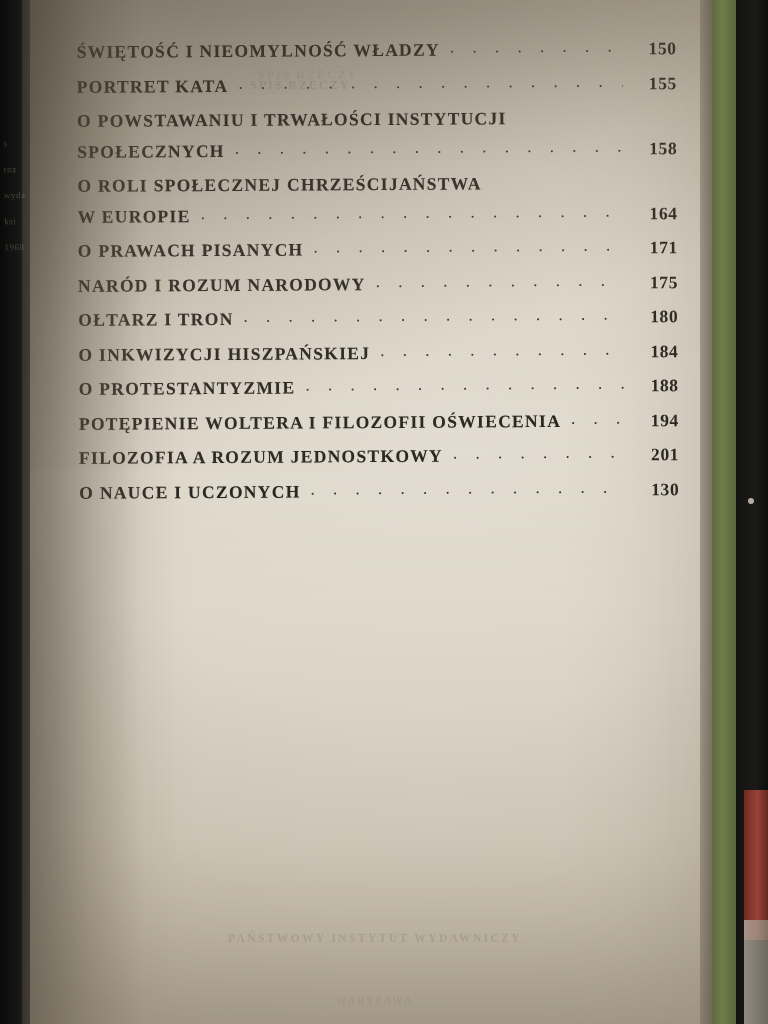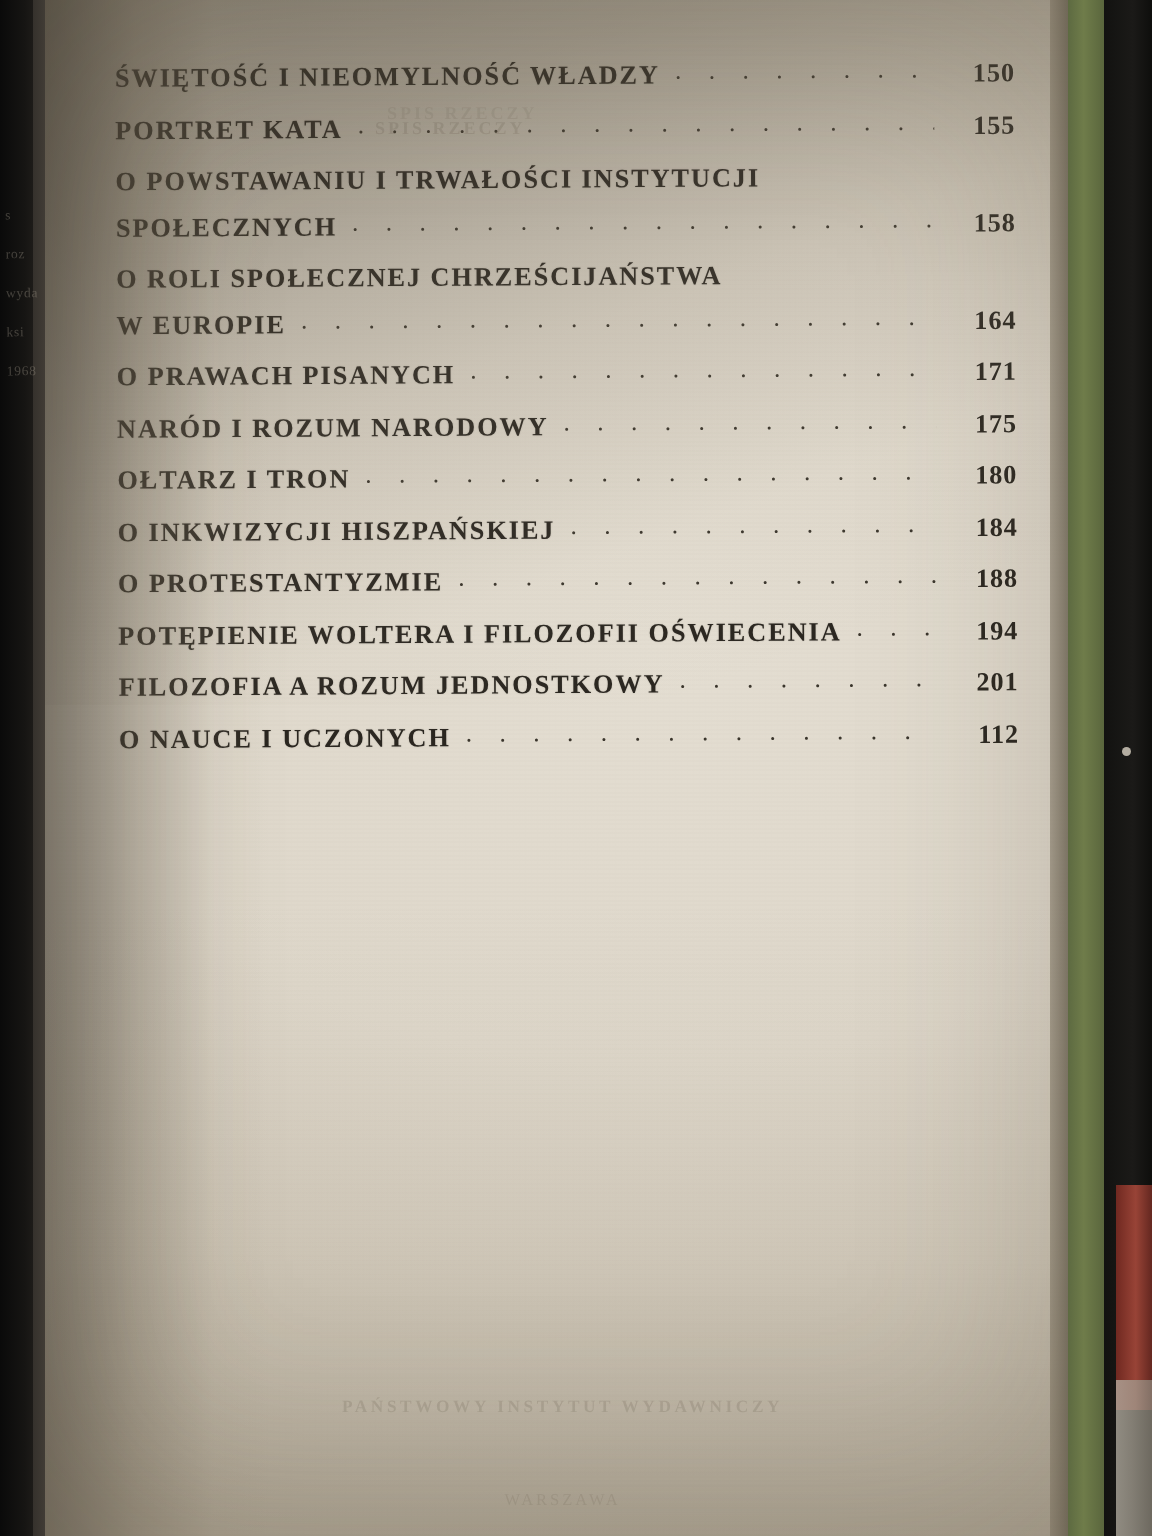--- a/index.html
+++ b/index.html
@@ -340,21 +340,21 @@
         <span class="title">FILOZOFIA A ROZUM JEDNOSTKOWY</span>
         <span class="leader">. . . . . . . . . . . . . . . . . . . . . . . . . . . . . . . . . . . . . . . . . . . . . . . . . . . . . . . . . . . . .</span>
         <span class="page-no">201</span>
       </div>
     </div>
 
     <div class="entry">
       <div class="row">
         <span class="title">O NAUCE I UCZONYCH</span>
         <span class="leader">. . . . . . . . . . . . . . . . . . . . . . . . . . . . . . . . . . . . . . . . . . . . . . . . . . . . . . . . . . . . .</span>
-        <span class="page-no">112</span>
+        <span class="page-no">130</span>
       </div>
     </div>
 
   </div>
 
   <div class="showthrough st1">SPIS RZECZY</div>
   <div class="showthrough st2">SPIS RZECZY</div>
 
   <div class="bottom-ghost">PAŃSTWOWY INSTYTUT WYDAWNICZY</div>
   <div class="bottom-ghost2">WARSZAWA</div>

